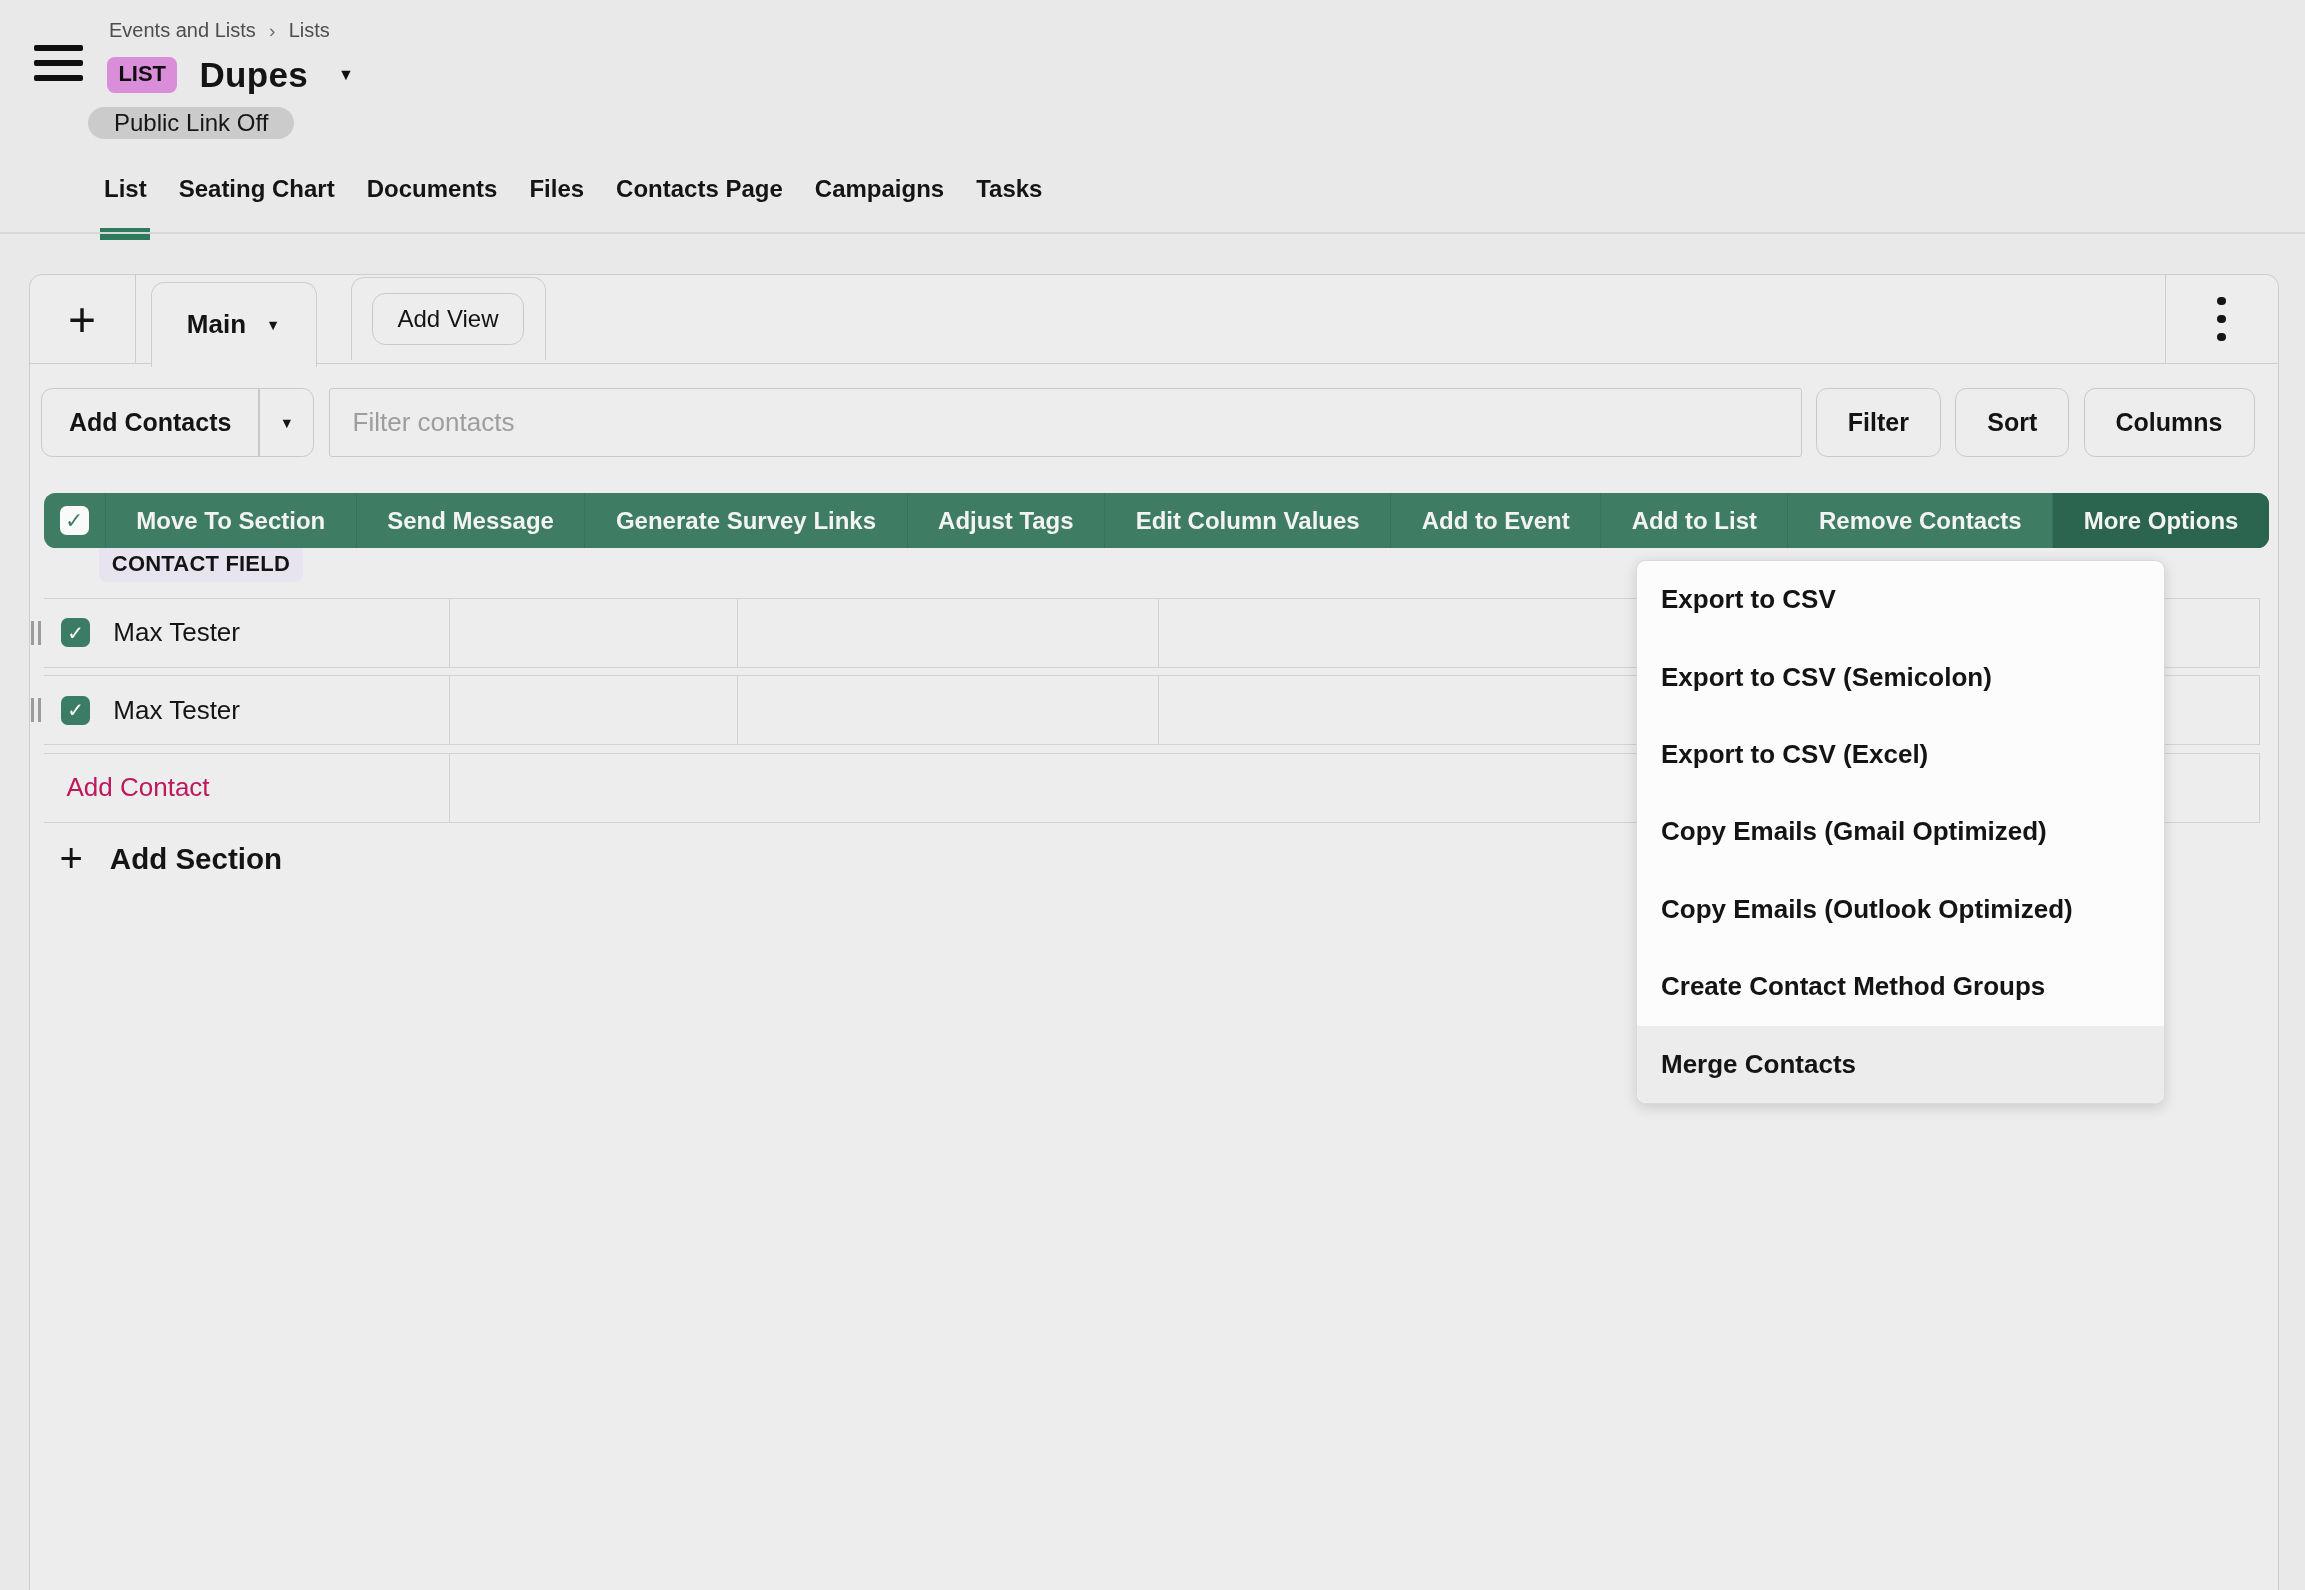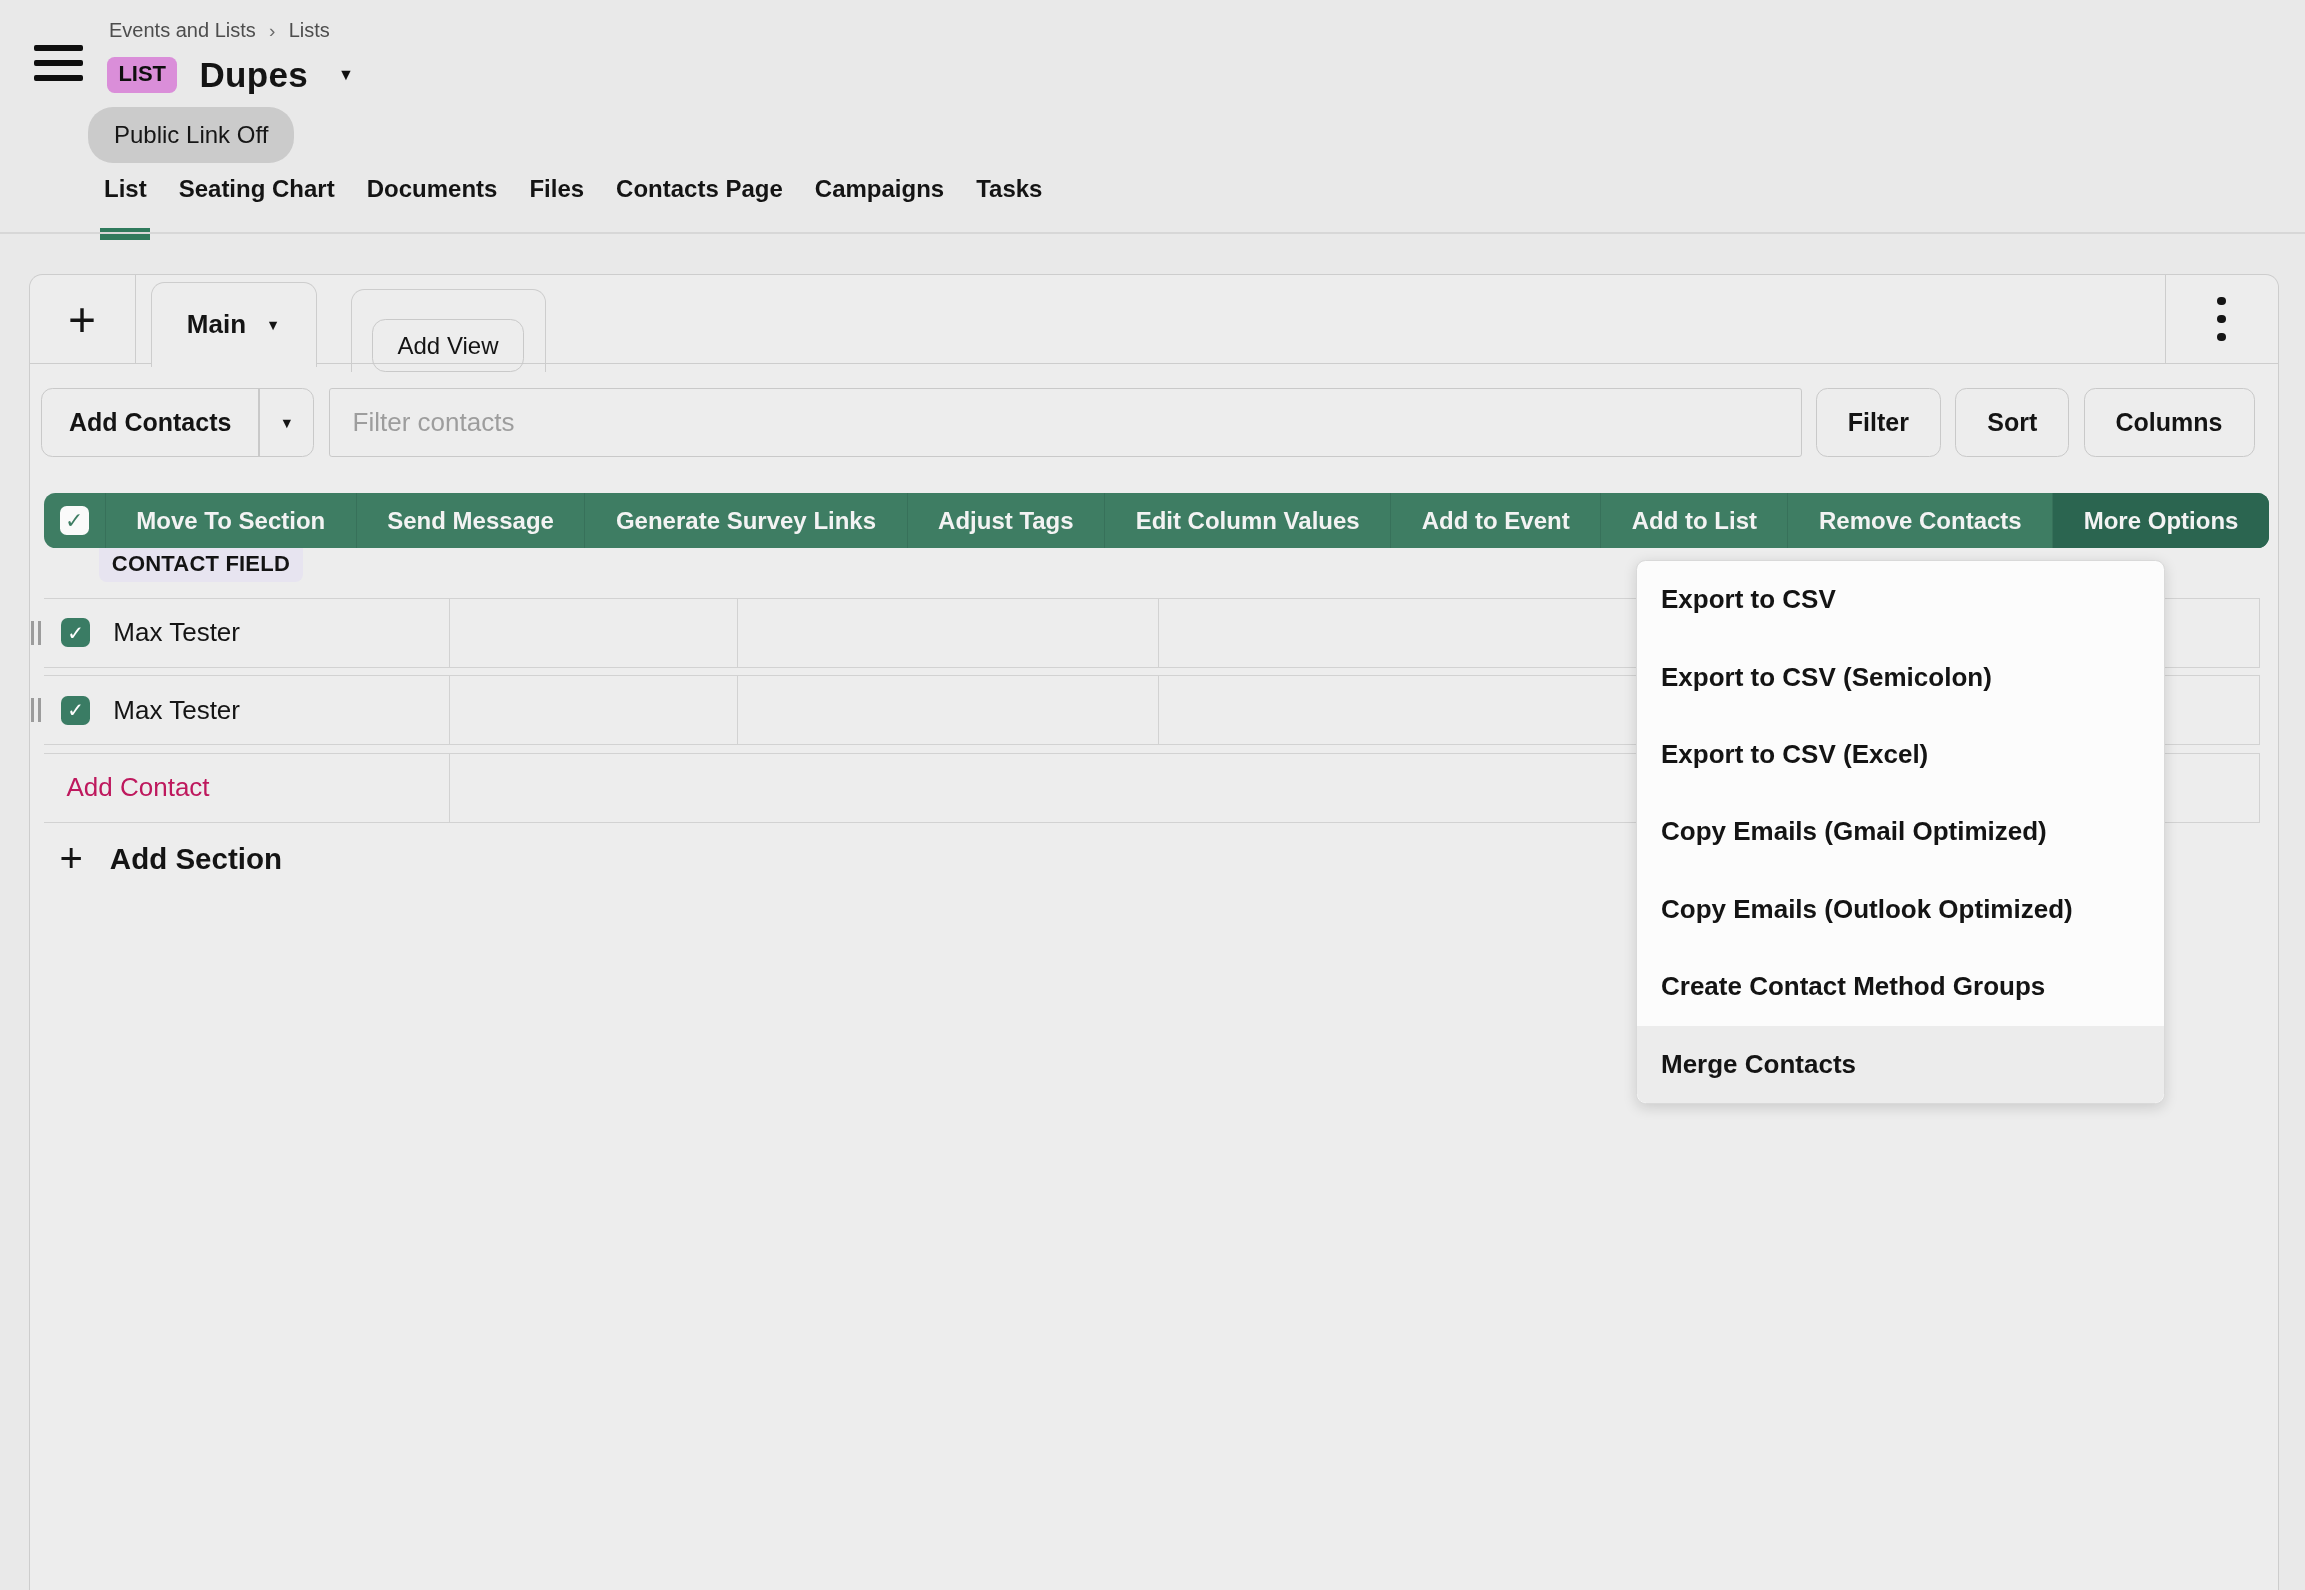--- a/index.html
+++ b/index.html
@@ -14,43 +14,43 @@
   .breadcrumb{position:absolute;left:109px;top:19px;display:flex;align-items:center;gap:13.3px;
     font-size:20px;color:#4d4d4d;}
   .crumb-sep{font-size:19px;color:#6b6b6b;}
 
   .title-row{position:absolute;left:107px;top:55px;display:flex;align-items:center;}
   .list-badge{background:#DA8ED9;color:#0f0f0f;font-weight:bold;font-size:22px;
     padding:3.8px 11.4px 5.7px;border-radius:7.6px;}
   .page-title{font-size:35px;font-weight:bold;margin-left:22px;letter-spacing:0.3px;}
   .title-caret{font-size:16px;margin-left:30px;color:#0f0f0f;}
 
-  .public-pill{position:absolute;left:88px;top:107px;height:56px;display:flex;align-items:center;
+  .public-pill{position:absolute;left:88px;top:107px;height:32px;display:flex;align-items:center;
     padding:0 26px;background:#cbcbcb;border-radius:25px;font-size:24px;color:#161616;}
 
   .tabs{position:absolute;left:104px;top:175px;display:flex;gap:32px;font-size:24px;font-weight:bold;}
   .tab{position:relative;padding-bottom:21px;cursor:pointer;}
   .tab-underline{position:absolute;left:-3.8px;right:-3.8px;bottom:-16px;height:12.4px;background:#2F7A5C;}
   .header-divider{position:absolute;left:0;top:232px;width:2305px;height:1.9px;background:#d7d7d7;}
 
   
   .card{position:absolute;left:28.5px;top:274px;width:2250px;height:1316px;background:#EDEDED;
     border:1.9px solid #cdcdcd;border-bottom:none;border-radius:13.3px 13.3px 0 0;box-sizing:border-box;}
 
   
   .views-bar{position:relative;height:88px;border-bottom:1.9px solid #cdcdcd;}
   .plus-section{position:absolute;left:0;top:0;width:105px;height:88px;border-right:1.9px solid #cdcdcd;
     display:flex;align-items:center;justify-content:center;font-size:48px;font-weight:300;cursor:pointer;}
   .main-tab{position:absolute;left:121px;top:6.7px;height:84px;width:164px;background:#EDEDED;
     border:1.9px solid #cdcdcd;border-bottom:none;border-radius:13.3px 13.3px 0 0;z-index:2;
     display:flex;align-items:center;justify-content:center;gap:20px;font-size:26px;font-weight:bold;cursor:pointer;}
   .main-caret{font-size:14.3px;}
-  .addview-tab{position:absolute;left:321px;top:14px;height:82px;width:193px;
+  .addview-tab{position:absolute;left:321px;top:2px;height:82px;width:193px;
     border:1.9px solid #cdcdcd;border-bottom:none;border-radius:13.3px 13.3px 0 0;
-    display:flex;align-items:flex-end;justify-content:center;}
+    display:flex;align-items:center;justify-content:center;}
   .addview-btn{padding:11.4px 25px;border:1.9px solid #c9c9c9;border-radius:13.3px;font-size:24px;
     background:transparent;font-family:inherit;color:#141414;cursor:pointer;}
   .kebab-section{position:absolute;right:0;top:0;width:112px;height:88px;border-left:1.9px solid #cdcdcd;
     display:flex;align-items:center;justify-content:center;cursor:pointer;}
   .kebab{display:flex;flex-direction:column;gap:9.5px;}
   .kebab div{width:8.6px;height:8.6px;border-radius:50%;background:#151515;}
 
   
   .filter-row{display:flex;align-items:center;margin:24px 23px 0 11.4px;gap:14.3px;}
   .add-contacts{display:flex;align-items:stretch;height:69px;border:1.9px solid #c9c9c9;

